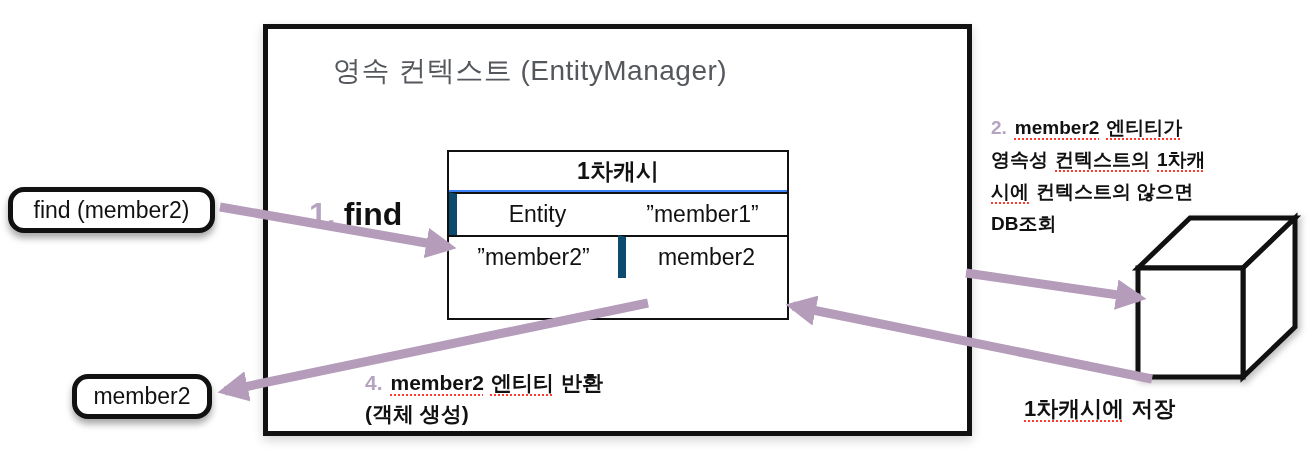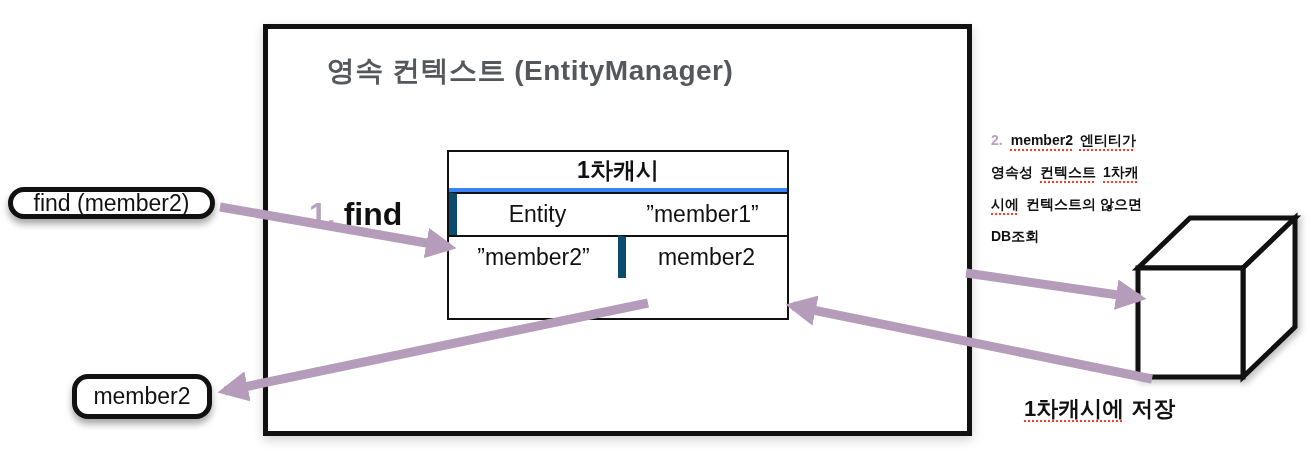--- a/index.html
+++ b/index.html
@@ -8,58 +8,58 @@
     font-family:"Liberation Sans","DejaVu Sans",sans-serif;color:#111;
   }
   
   .big-box{
     position:absolute;left:263px;top:24px;width:709px;height:412px;
     border:5px solid #111;background:#fff;box-sizing:border-box;
     box-shadow:0 4px 10px rgba(0,0,0,0.18);
   }
   .title{
     position:absolute;left:263px;top:52px;width:534px;text-align:center;
-    font-size:28px;font-weight:700;color:#54585c;letter-spacing:0.5px;
+    font-size:28px;font-weight:400;color:#54585c;letter-spacing:0.5px;
   }
   
   .cache-table{
     position:absolute;left:447px;top:150px;width:342px;height:170px;
     display:grid;grid-template-columns:1fr 1fr;grid-template-rows:40px 43px 43px 40px;
     border:2px solid #111;background:#fff;box-sizing:border-box;font-size:23px;
   }
   .cache-table .cell{
     display:flex;align-items:center;justify-content:center;
     border-left:8px solid #0c4a6e;border-top:2px solid #111;box-sizing:border-box;
   }
   .cache-table .cell.c0{border-left:none;}
   .cache-table .hdr{
     grid-column:1 / 3;border-left:none;border-top:none;
-    font-weight:700;border-bottom:4px solid #3b82f6;
+    font-weight:700;border-bottom:2px solid #3b82f6;
   }
   
   .pill{
     position:absolute;border:5px solid #111;border-radius:16px;background:#fff;
     display:flex;align-items:center;justify-content:center;font-size:23px;
     box-sizing:border-box;box-shadow:0 5px 7px rgba(0,0,0,0.35);
   }
-  #find-box{left:8px;top:187px;width:207px;height:32px;}
+  #find-box{left:8px;top:187px;width:207px;height:46px;}
   #member2-box{left:72px;top:374px;width:140px;height:45px;}
   
   .step{position:absolute;font-weight:700;color:#111;}
   .step .num{color:#b5a3c0;margin-right:8px;}
   .step .seg{margin-right:7px;}
   .step .seg:last-child{margin-right:0;}
   .u{
     text-decoration:underline;text-decoration-style:dotted;
     text-decoration-color:#ff3b30;text-decoration-thickness:2px;
     text-underline-offset:4px;
   }
   #step1{left:309px;top:196px;font-size:32px;}
   #step4{left:365px;top:367px;font-size:21px;line-height:31px;}
-  #step2{left:991px;top:124px;font-size:14px;line-height:32px;}
+  #step2{left:991px;top:112px;font-size:19px;line-height:32px;}
   #step3{left:1024px;top:392px;font-size:22px;line-height:33px;}
   
   #db-label{
     position:absolute;left:1138px;top:274px;width:105px;text-align:center;
     font-size:25px;color:#111;
   }
   
   #overlay{position:absolute;left:0;top:0;width:1315px;height:475px;pointer-events:none;}
   .cube-shape{filter:drop-shadow(3px 3px 3px rgba(0,0,0,0.25));}
 </style>
@@ -88,36 +88,44 @@
 
   <div class="step" id="step1">
     <span class="num">1.</span><span class="seg">find</span>
   </div>
 
   <div class="step" id="step2">
     <div>
       <span class="num">2.</span><span class="seg u">member2</span><span class="seg u">엔티티가</span>
     </div>
     <div>
-      <span class="seg">영속성</span><span class="seg u">컨텍스트</span><span class="seg u">1차캐</span>
+      <span class="seg">영속성</span><span class="seg u">컨텍스트의</span><span class="seg u">1차캐</span>
     </div>
     <div>
       <span class="seg u">시에</span><span class="seg">컨텍스트의 않으면</span>
     </div>
     <div>
       <span class="seg">DB조회</span>
     </div>
   </div>
 
   <div class="step" id="step3">
     <div>
       <span class="seg u">1차캐시에</span><span class="seg">저장</span>
     </div>
   </div>
 
+  <div class="step" id="step4">
+    <div>
+      <span class="num">4.</span><span class="seg u">member2</span><span class="seg u">엔티티</span><span class="seg">반환</span>
+    </div>
+    <div>
+      <span class="seg">(객체 생성)</span>
+    </div>
+  </div>
 
   <div id="db-label">DB</div>
 
   <svg id="overlay" viewBox="0 0 1315 475" xmlns="http://www.w3.org/2000/svg">
     <defs>
       <marker id="ah" viewBox="0 0 10 10" refX="7.5" refY="5" markerWidth="3.4" markerHeight="3.4" orient="auto-start-reverse">
         <path d="M0,0 L10,5 L0,10 Z" fill="#b49cba"></path>
       </marker>
     </defs>
 

